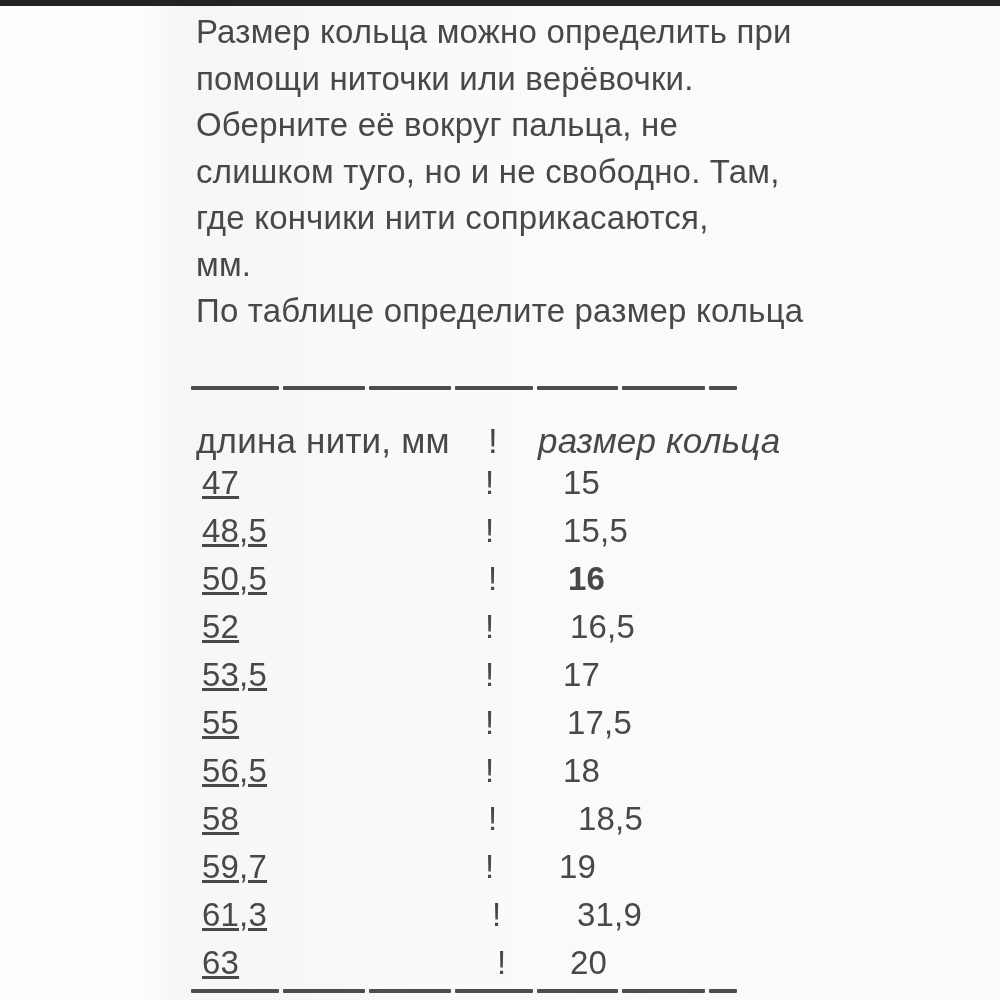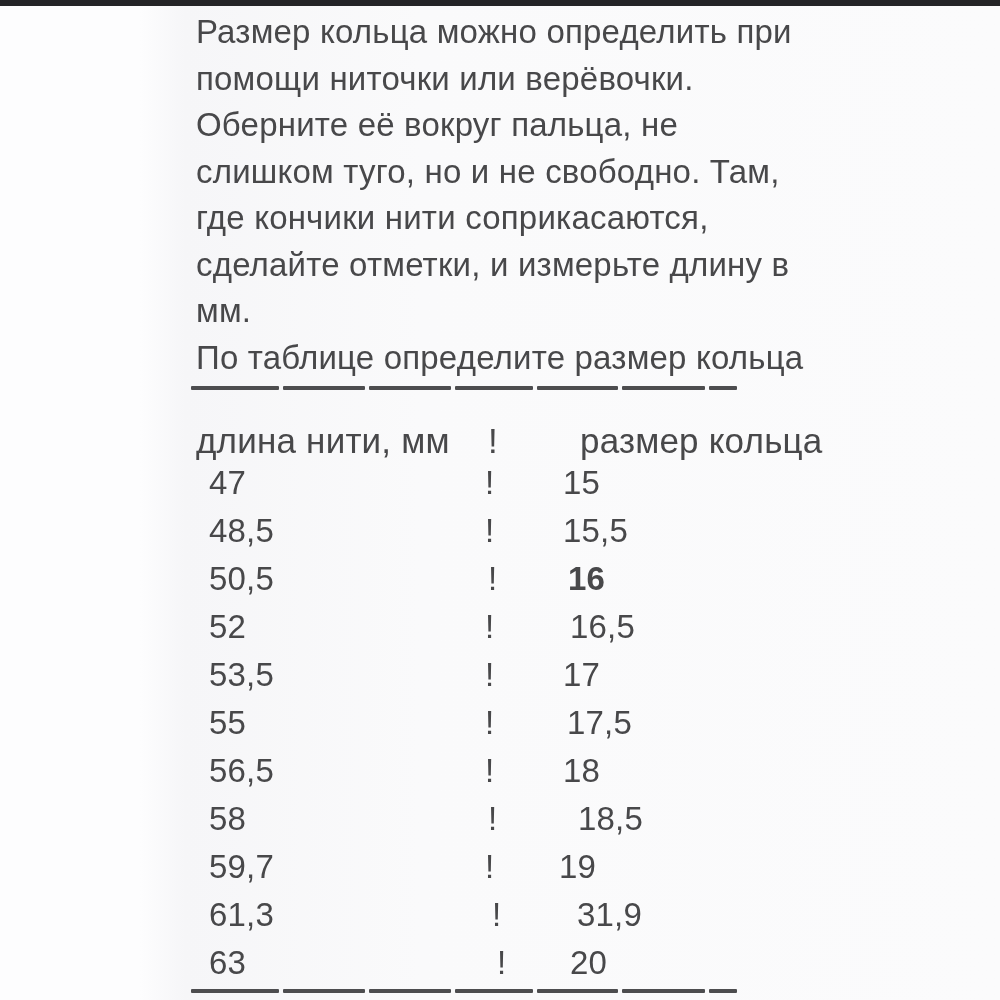--- a/index.html
+++ b/index.html
@@ -57,31 +57,31 @@
 
   .thead {
     position: absolute;
     top: 421px; left: 0;
     width: 980px; height: 40px;
     font-size: 35px;
     letter-spacing: 0.2px;
   }
   .thead .h-len { position: absolute; left: 196px; white-space: nowrap; }
   .thead .h-sep { position: absolute; left: 488px; }
-  .thead .h-size { position: absolute; left: 580px; white-space: nowrap; }
+  .thead .h-size { position: absolute; left: 538px; white-space: nowrap; font-style: italic; }
 
   .rows {
     position: absolute;
     top: 459px; left: 0;
     width: 1000px;
     font-size: 33px;
     letter-spacing: 0.2px;
   }
   .trow { position: relative; height: 48px; line-height: 48px; }
-  .trow .c1 { position: absolute; left: 209px; white-space: nowrap; }
+  .trow .c1 { position: absolute; left: 202px; white-space: nowrap; text-decoration: underline; }
   .trow .sep { position: absolute; left: 485px; }
   .trow .c2 { position: absolute; left: 563px; white-space: nowrap; }
 
   
   .trow:nth-child(3) .sep { left: 488px; }
   .trow:nth-child(3) .c2  { left: 568px; font-weight: bold; }
   .trow:nth-child(4) .c2  { left: 570px; }
   .trow:nth-child(6) .c2  { left: 567px; }
   .trow:nth-child(8) .sep { left: 488px; }
   .trow:nth-child(8) .c2  { left: 578px; text-align: right; }
@@ -95,21 +95,20 @@
 <body>
 
 <div class="top-bar"></div>
 
 <div class="para">
   <div class="line">Размер кольца можно определить при</div>
   <div class="line">помощи ниточки или верёвочки.</div>
   <div class="line">Оберните её вокруг пальца, не</div>
   <div class="line">слишком туго, но и не свободно. Там,</div>
   <div class="line">где кончики нити соприкасаются,</div>
-  <div class="line">сделайте отметки, и измерьте длину в</div>
   <div class="line">мм.</div>
   <div class="line">По таблице определите размер кольца</div>
 </div>
 
 <div class="divider divider-top">
   <span class="seg s1"></span>
   <span class="seg s2"></span>
   <span class="seg s3"></span>
   <span class="seg s4"></span>
   <span class="seg s5"></span>

